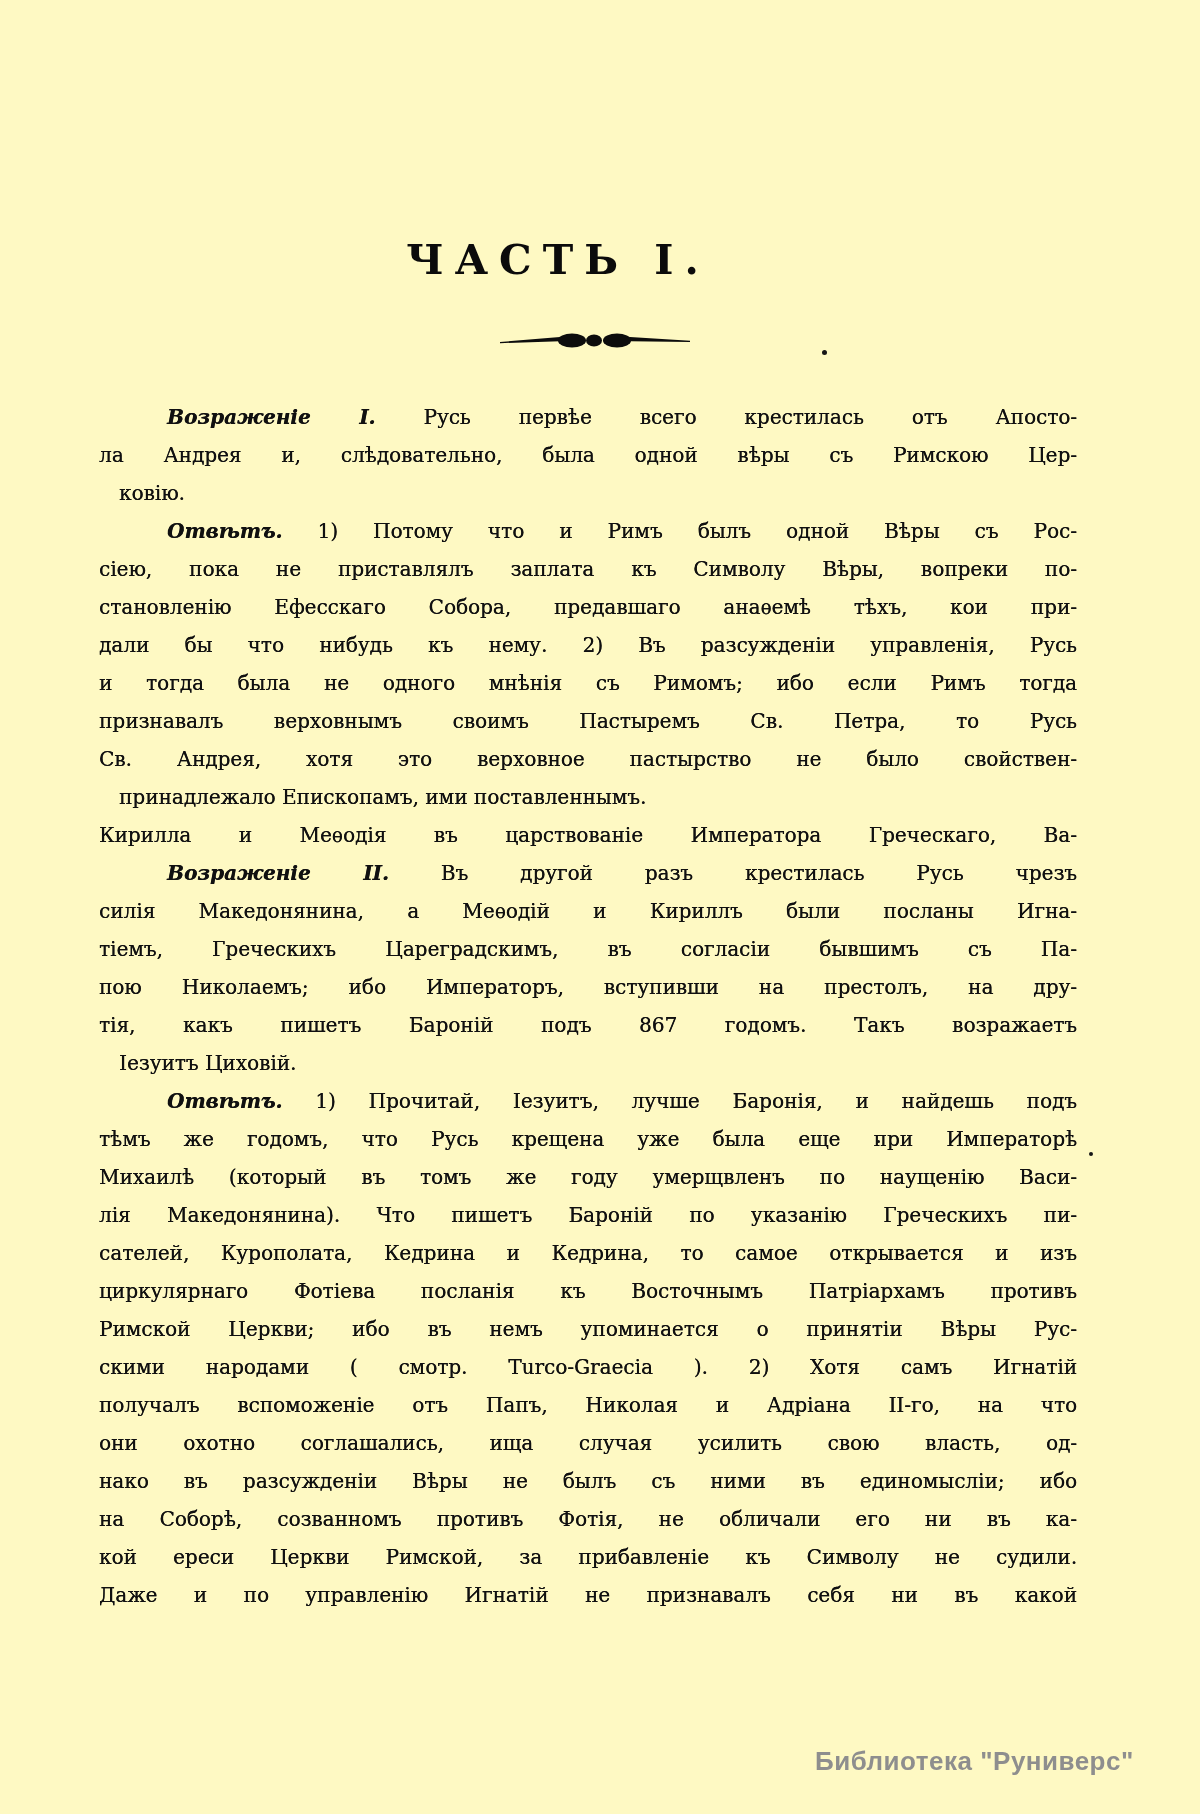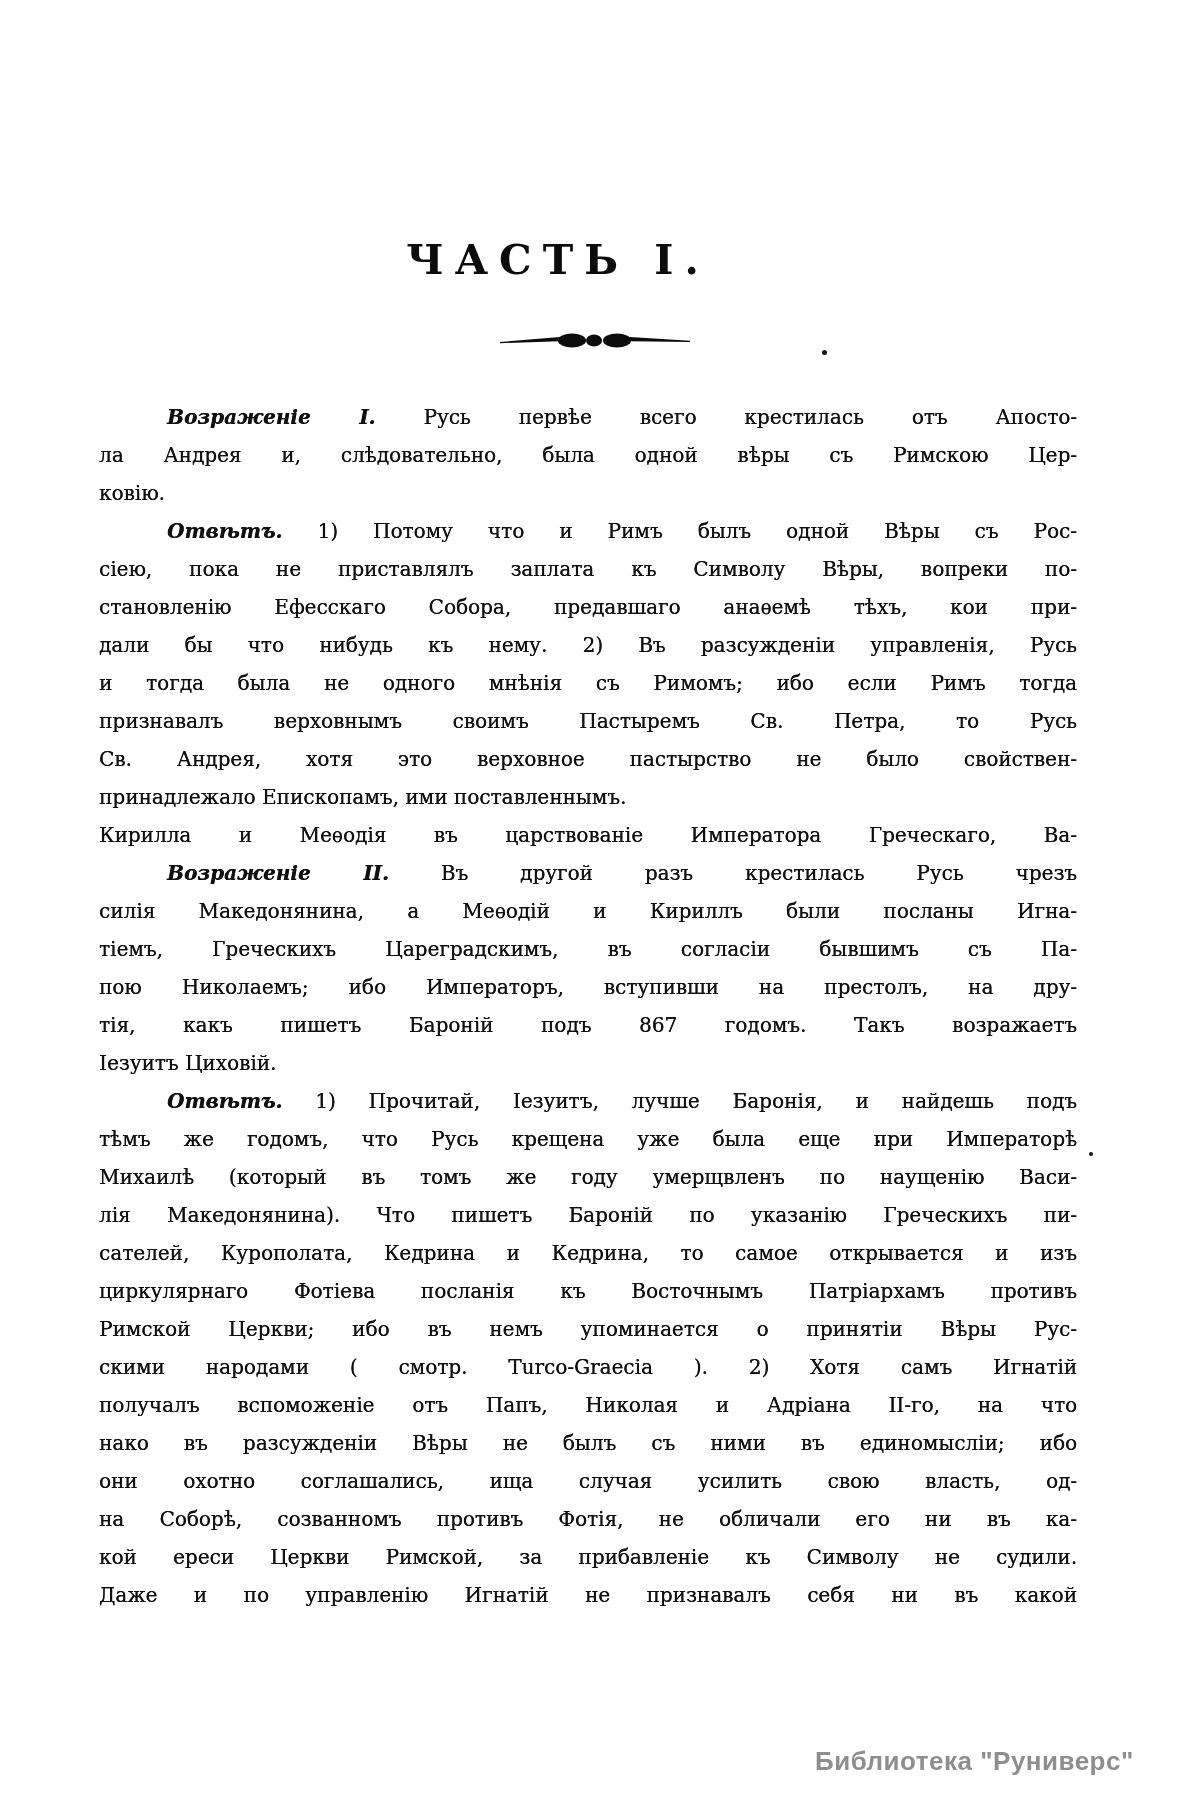--- a/index.html
+++ b/index.html
@@ -1,19 +1,19 @@
 <!DOCTYPE html>
 <html><head>
 <meta charset="utf-8">
 <style>
   html,body{margin:0;padding:0;background:#e8e8e8;}
   .page{
     position:relative;
     width:1200px;height:1814px;
-    background:#ffffff;
+    background:#fef9c3;
     font-family:"DejaVu Serif", serif;
     color:#111;
     overflow:hidden;
     margin:0 auto;
   }
   .page-title{
     position:absolute;
     top:236px;left:0;width:1200px;
     text-align:center;
     transform:translateX(-42px);
@@ -41,20 +41,21 @@
     height:38px;
     overflow:hidden;
     text-align:justify;
     text-align-last:justify;
   }
   .line.first{
     padding-left:68px;
   }
   .line.flush{
     text-align-last:left;
+    margin-left:20px;
   }
   .lead{
     font-weight:bold;
     font-style:italic;
   }
   .watermark{
     position:absolute;
     left:815px;top:1746px;
     font-family:"Liberation Sans", sans-serif;
     font-size:26px;
@@ -138,22 +139,22 @@
         <span>1) Прочитай, Іезуитъ, лучше Баронія, и найдешь подъ</span>
       </div>
       <div class="line">тѣмъ же годомъ, что Русь крещена уже была еще при Императорѣ</div>
       <div class="line">Михаилѣ (который въ томъ же году умерщвленъ по наущенію Васи-</div>
       <div class="line">лія Македонянина). Что пишетъ Бароній по указанію Греческихъ пи-</div>
       <div class="line">сателей, Курополата, Кедрина и Кедрина, то самое открывается и изъ</div>
       <div class="line">циркулярнаго Фотіева посланія къ Восточнымъ Патріархамъ противъ</div>
       <div class="line">Римской Церкви; ибо въ немъ упоминается о принятіи Вѣры Рус-</div>
       <div class="line">скими народами ( смотр. Turco-Graecia ). 2) Хотя самъ Игнатій</div>
       <div class="line">получалъ вспоможеніе отъ Папъ, Николая и Адріана II-го, на что</div>
+      <div class="line">они охотно соглашались, ища случая усилить свою власть, од-</div>
       <div class="line">нако въ разсужденіи Вѣры не былъ съ ними въ единомысліи; ибо</div>
-      <div class="line">они охотно соглашались, ища случая усилить свою власть, од-</div>
       <div class="line">на Соборѣ, созванномъ противъ Фотія, не обличали его ни въ ка-</div>
       <div class="line">кой ереси Церкви Римской, за прибавленіе къ Символу не судили.</div>
       <div class="line">Даже и по управленію Игнатій не признавалъ себя ни въ какой</div>
     </div>
 
   </div>
 
   <div class="watermark">Библиотека "Руниверс"</div>
 
 </div>

